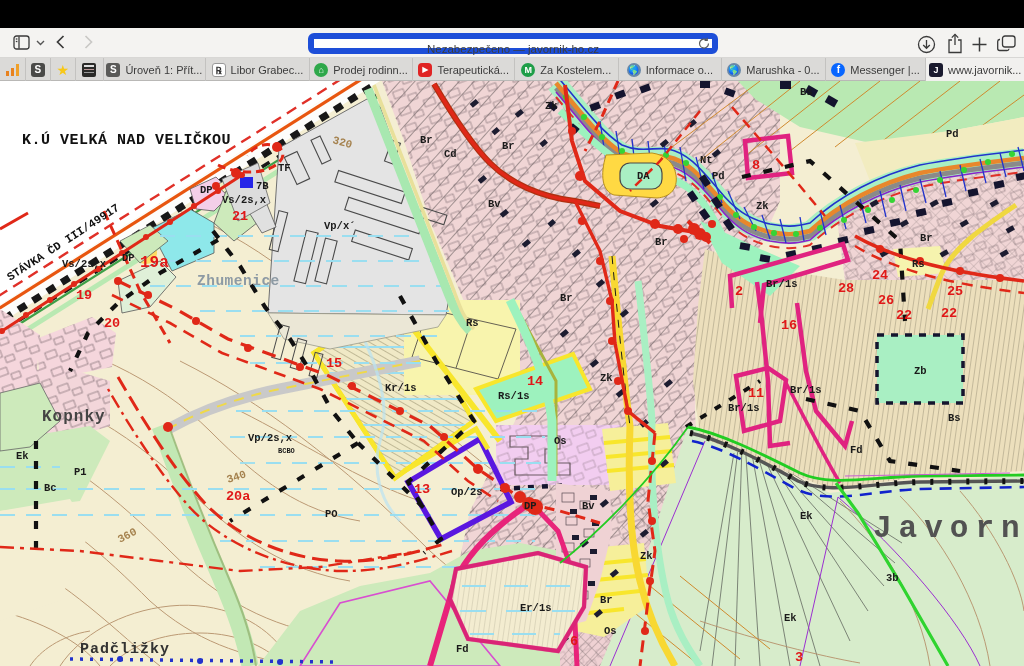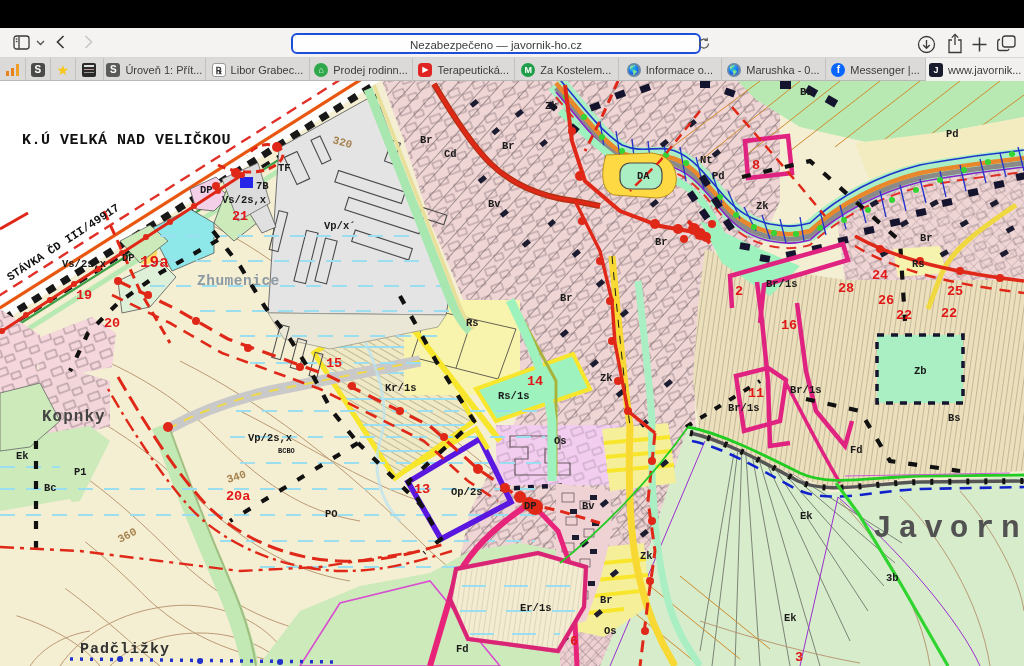--- a/index.html
+++ b/index.html
@@ -1,21 +1,21 @@
 <!DOCTYPE html>
 <html><head>
 <meta charset="utf-8">
 <style>
   html,body{margin:0;padding:0;width:1024px;height:666px;overflow:hidden;background:#000;}
   *{box-sizing:border-box;}
   .chrome{position:absolute;left:0;top:0;width:1024px;height:81px;font-family:"Liberation Sans",sans-serif;}
   .titlebar{position:absolute;left:0;top:0;width:1024px;height:28px;background:#000;}
   .toolbar{position:absolute;left:0;top:28px;width:1024px;height:30px;background:#f4f3f1;border-bottom:1px solid #d8d7d5;}
   .tabbar{position:absolute;left:0;top:58px;width:1024px;height:23px;background:#dbdad8;border-bottom:1px solid #b9b8b6;display:flex;}
-  .urlfield{position:absolute;left:291px;top:5px;width:410px;height:21px;background:#fefefe;border:2px solid #1d4ed8;border-radius:6px;color:#3c3c3c;font-size:11.5px;text-align:center;line-height:20px;}
+  .urlfield{position:absolute;left:308px;top:5px;width:410px;height:21px;background:#fefefe;border:6px solid #1d4ed8;border-radius:6px;color:#3c3c3c;font-size:11.5px;text-align:center;line-height:20px;}
   .ticon{position:absolute;top:33px;color:#3a3a3a;font-size:15px;}
   .tab{height:23px;border-right:1px solid #c3c2c0;font-size:11px;color:#3b3b3b;display:flex;align-items:center;justify-content:center;white-space:nowrap;overflow:hidden;}
   .fav{width:14px;height:14px;border-radius:3px;display:inline-block;margin-right:5px;flex:0 0 auto;}
   .map{position:absolute;left:0;top:81px;width:1024px;height:585px;background:#f4eed2;}
   svg text{font-family:"Liberation Mono",monospace;font-weight:bold;}
 </style>
 </head>
 <body>
 <div class="map">
 <svg width="1024" height="585" viewBox="0 0 1024 585">

